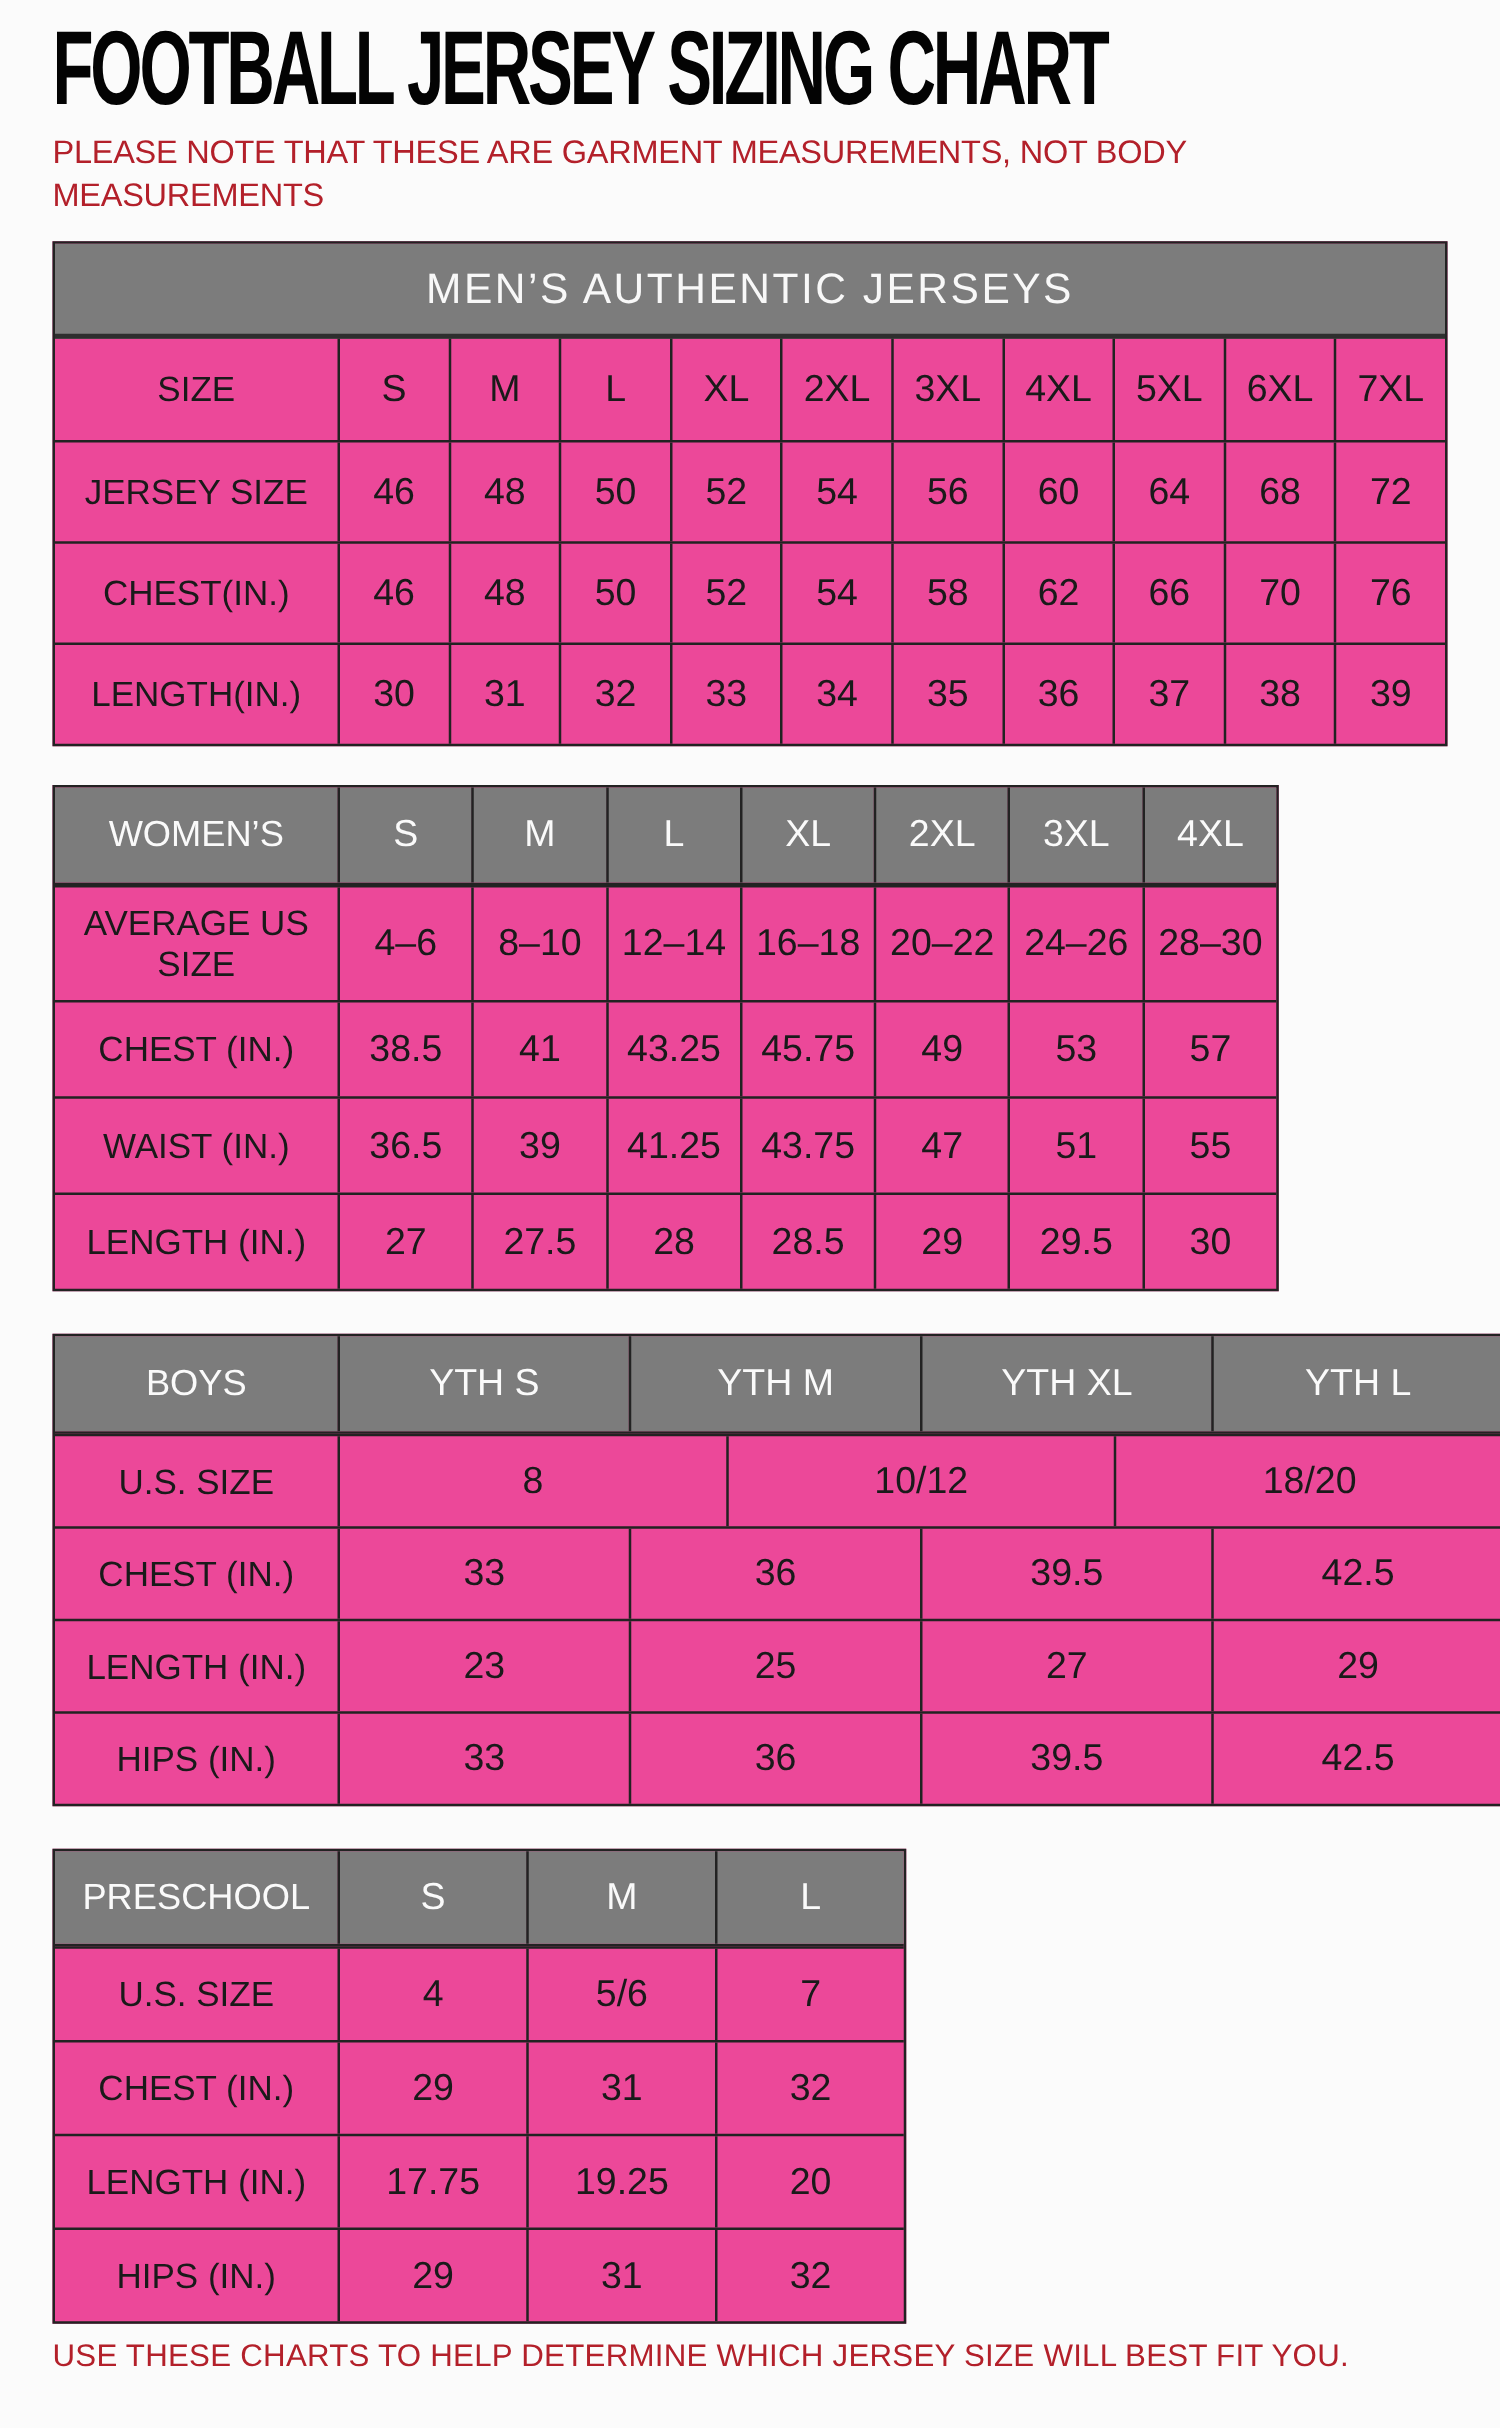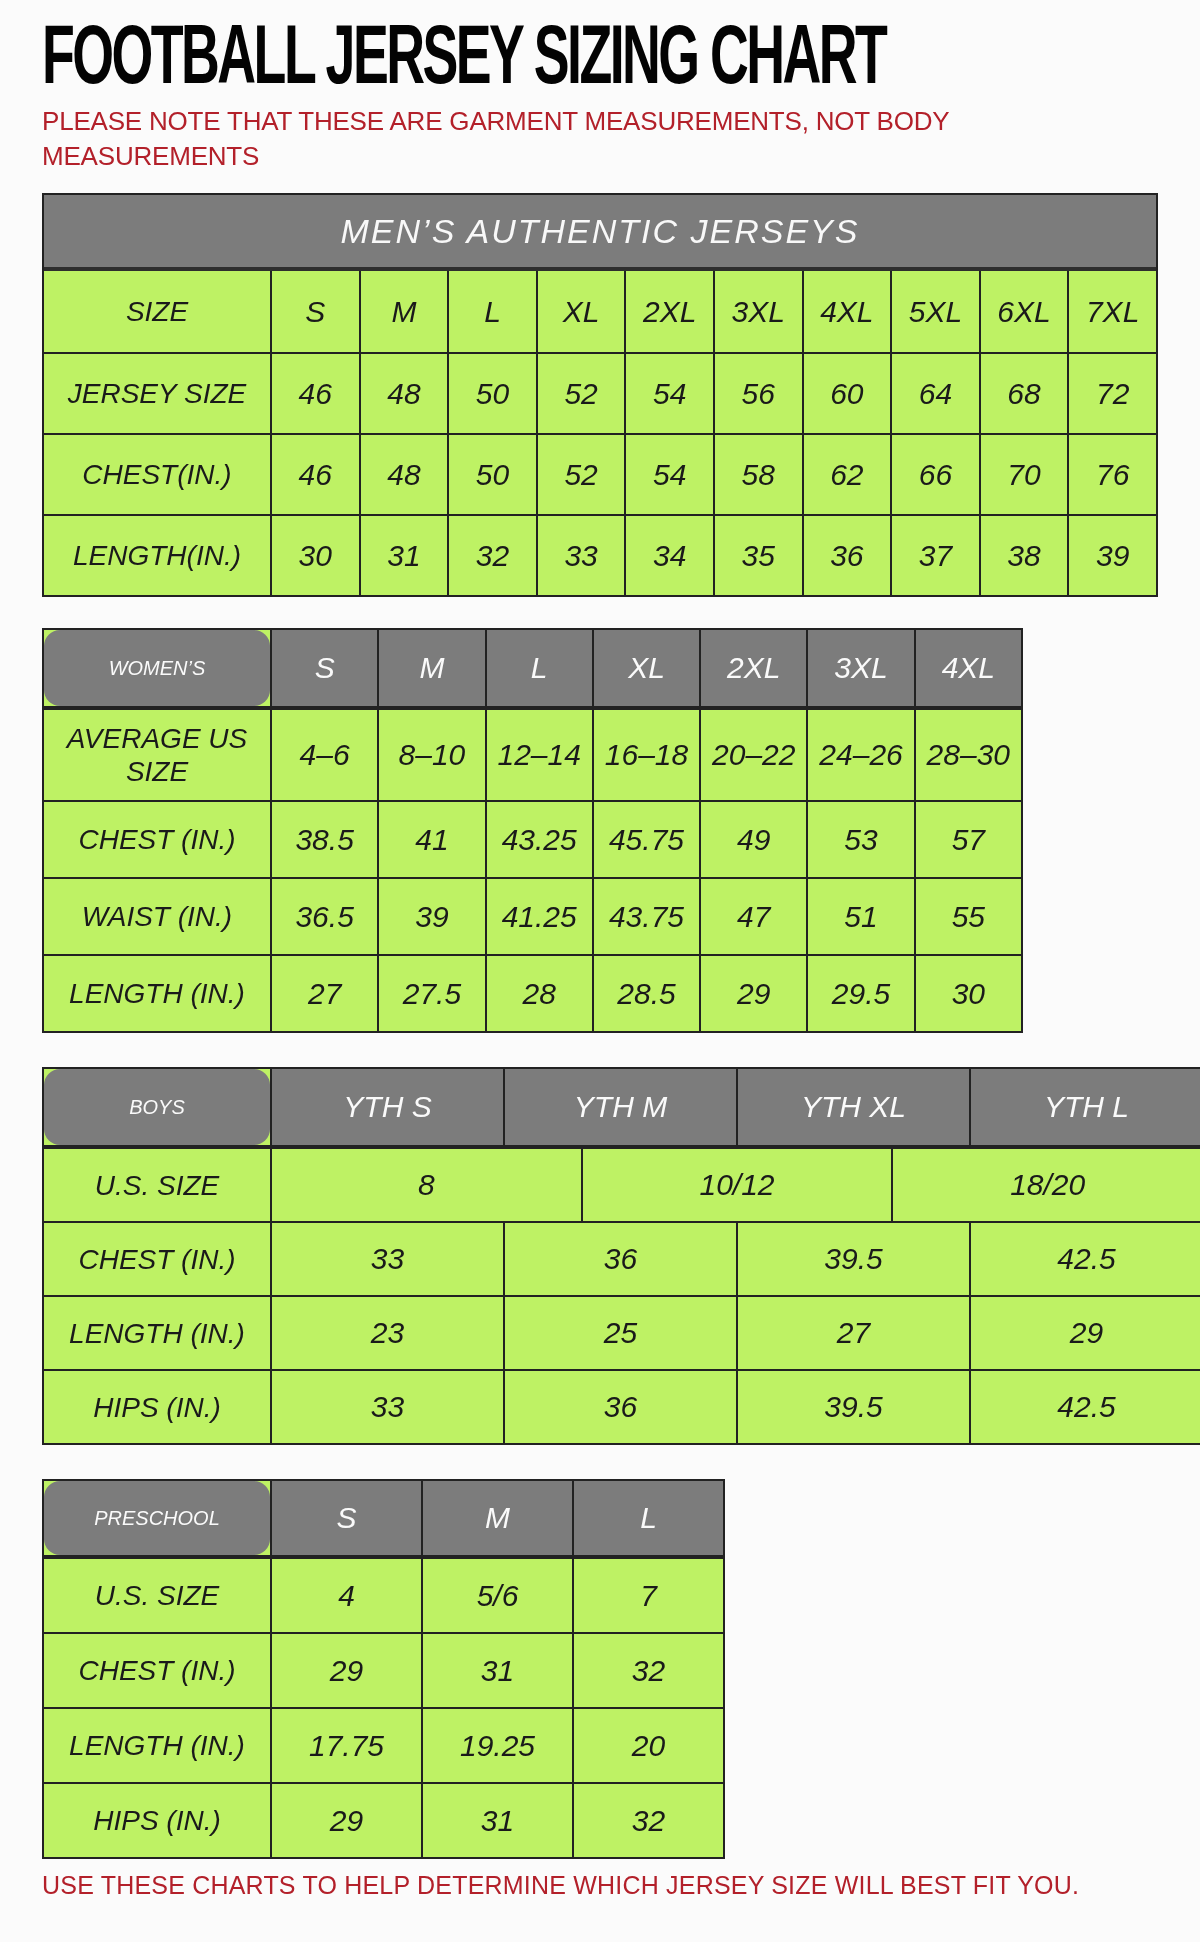--- a/index.html
+++ b/index.html
@@ -27,23 +27,22 @@
   .note {
     margin: 0 0 19px 0;
     max-width: 1105px;
     color: var(--accent-red, #b3202a);
     font-size: 26px;
     line-height: 35px;
     letter-spacing: -0.2px;
   }
 
   .size-table {
-    background: #bef264;
+    background: #ec4899;
     border: 2px solid var(--border-dark, #222222);
-    font-style: italic;
   }
   .merged-header {
     background: var(--header-gray, #7c7c7c);
     color: #f8f8f8;
     height: 76px;
     display: flex; align-items: center; justify-content: center;
     font-size: 34px;
     letter-spacing: 2px;
     border-bottom: 4px solid #2e2e2e;
   }
@@ -62,21 +61,21 @@
   .t-cell {
     flex: 1;
     display: flex; align-items: center; justify-content: center;
     text-align: center;
     font-size: 30px;
   }
   .t-gray {
     background: var(--header-gray, #7c7c7c);
     color: #fafafa;
   }
-  .t-headrow .t-label { font-size: 20px; border-radius: 16px; }
+  .t-headrow .t-label { font-size: 29px; }
   .t-headrow .t-cell { font-size: 30px; }
 
   .table-mens      { width: 1116px; --rowh: 81px;  margin-bottom: 31px; }
   .table-womens    { width: 981px;  --rowh: 77px; --headh: 78px; margin-bottom: 34px; }
   .table-boys      { width: 1162px;  --rowh: 74px; --headh: 78px; margin-bottom: 34px; }
   .table-preschool { width: 683px;  --rowh: 75px; --headh: 76px; margin-bottom: 12px; }
 
   .footer-note {
     margin: 0;
     color: var(--accent-red, #b3202a);

